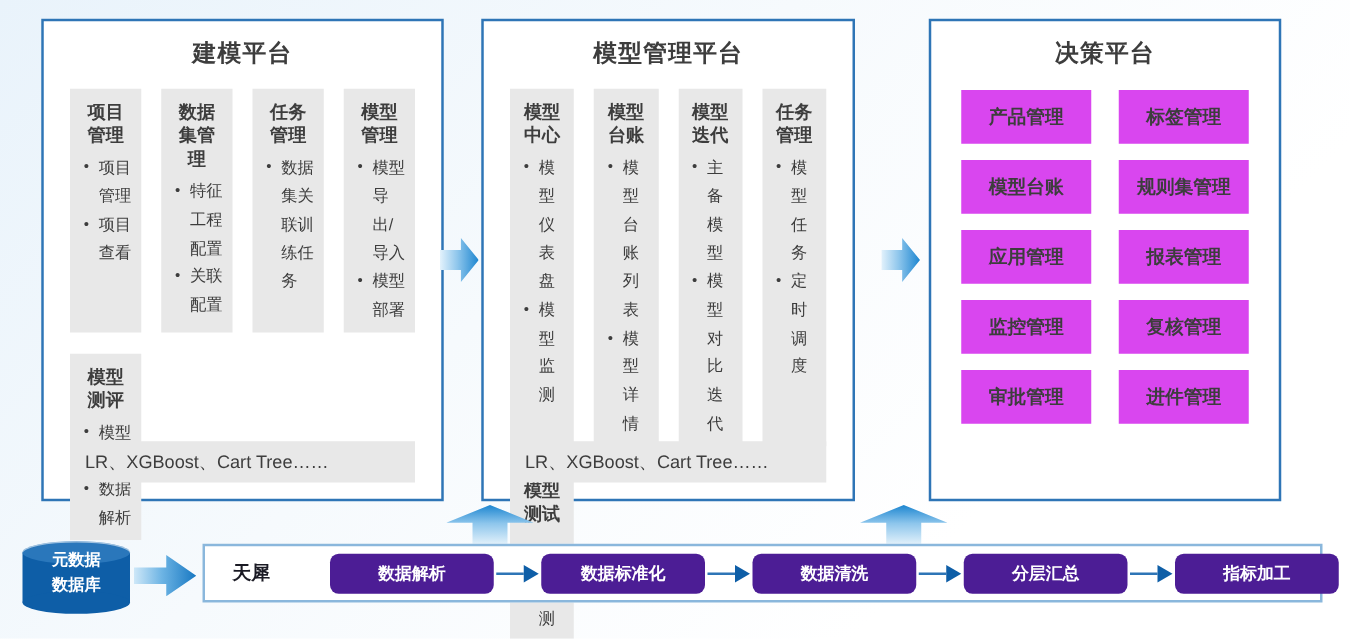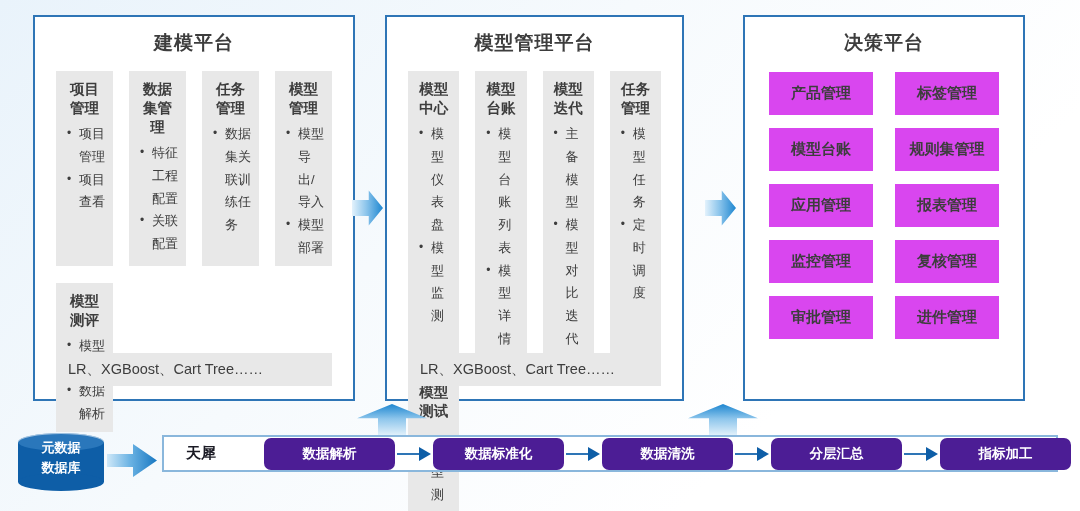--- a/index.html
+++ b/index.html
@@ -86,21 +86,21 @@
   .cylinder::after {
     content:""; position:absolute; left:0; bottom:-9px; width:100%; height:18px;
     border-radius:50%; background:#0e5ea7;
   }
   .cylinder-label {
     position:absolute; left:0; top:-4px; width:100%; z-index:2;
     text-align:center; color:#ffffff; font-size:13px; font-weight:bold; line-height:1.55;
   }
   
   .pipeline-bar {
-    position:absolute; left:162px; top:435px; width:896px; height:37px;
+    position:absolute; left:162px; top:435px; width:896px; height:47px;
     background:#ffffff; border:2px solid #8ab7dc;
     display:flex; align-items:center; padding:0 36px 0 22px;font-family:Liberation Mono, monospace;
   }
   .engine-label {
     font-size:15px; font-weight:bold; color:#1a1a24; margin-right:48px; white-space:nowrap;
   }
   .pill {
     background:#4c1d95; color:#ffffff; font-size:13.5px; font-weight:bold;
     width:131px; height:32px; border-radius:7px; flex:0 0 auto;
     display:flex; align-items:center; justify-content:center; white-space:nowrap;

